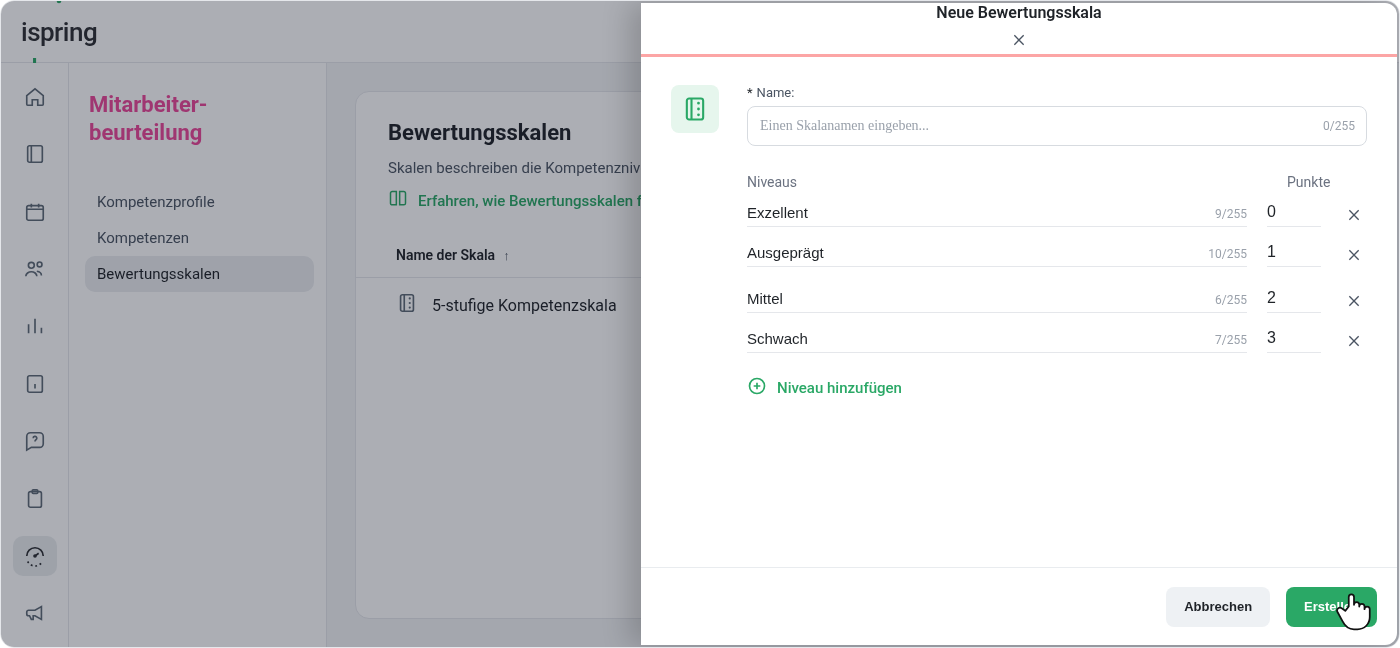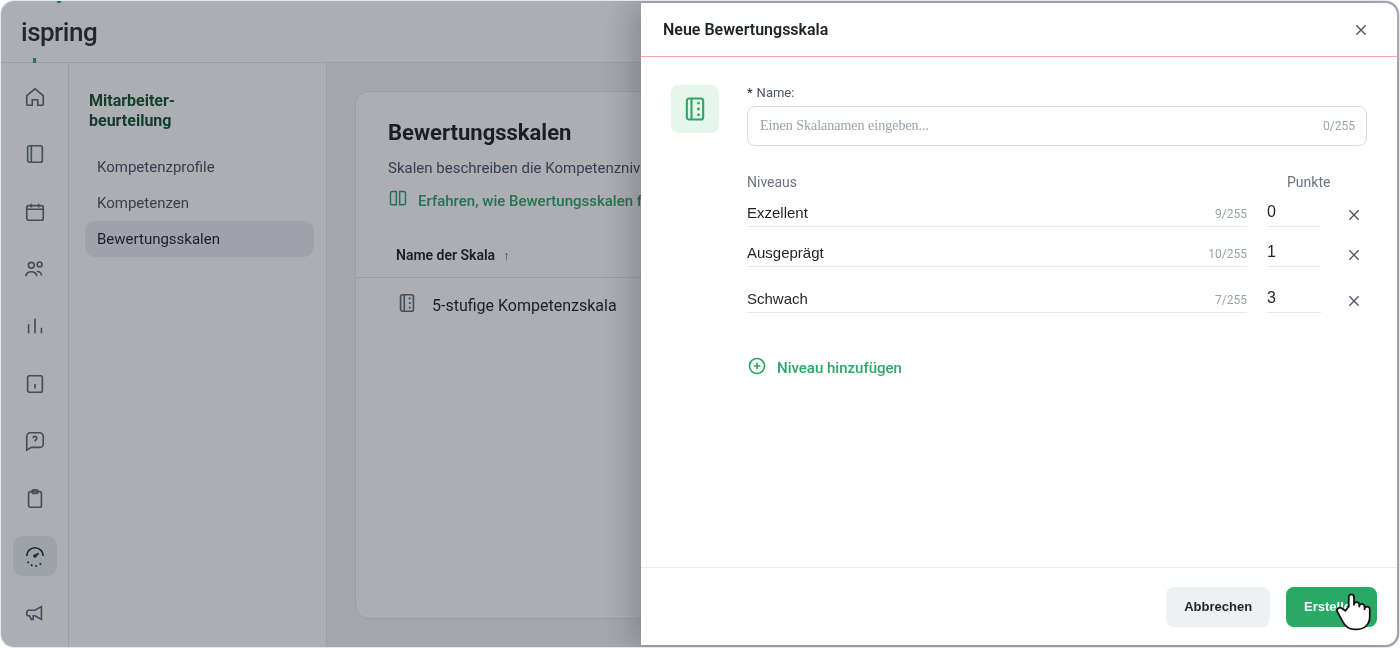--- a/index.html
+++ b/index.html
@@ -9,55 +9,55 @@
   .topbar { height:62px; background:#fff; border-bottom:1px solid #e5e7eb; display:flex; align-items:center; padding:0 20px; gap:20px;}
   .logo { display:flex; align-items:center; gap:6px; font-size:26px; font-weight:500; color:#2d2f33; letter-spacing:-0.5px;flex-direction:column;}
   .logo .learn { color:#2aa866; font-weight:500;}
   .logo-icon { color:#2aa866; }
   .search { margin-left:auto; margin-right:40px; width:360px; height:40px; background:#f1f3f5; border-radius:999px; display:flex; align-items:center; gap:10px; padding:0 16px; color:#6b7280;}
   .body { flex:1; display:flex; min-height:0;}
   .nav { width:68px; background:#fff; border-right:1px solid #e5e7eb; display:flex; flex-direction:column; align-items:center; padding:14px 0; gap:18px;}
   .nav .nav-item { width:44px; height:44px; display:flex; align-items:center; justify-content:center; color:#5f6b77; border-radius:10px; cursor:pointer;}
   .nav .nav-item.active { background:#e9eceef5; color:#2d2f33;}
   .side { width:258px; border-right:1px solid #e5e7eb; padding:22px 12px 22px 16px; background:#fff;}
-  .side h1 { font-size:16px; font-weight:700; color:#14532d; line-height:1.25; margin:6px 4px 18px 4px;}
+  .side h1 { font-size:22px; font-weight:700; color:#ec4899; line-height:1.25; margin:6px 4px 38px 4px;}
   .side .menu-item { display:block; padding:9px 12px; border-radius:10px; color:#4b5563; font-size:15px; cursor:pointer;}
   .side .menu-item.active { background:#ebedf0; color:#1f2328;}
   .main { flex:1; background:#f3f4f6; padding:28px;}
   .card { background:#fff; border:1px solid #e5e7eb; border-radius:14px; padding:28px 32px; height:100%;}
   .card h2 { font-size:22px; font-weight:700; color:#1f2328;}
   .card .desc { margin-top:14px; color:#4b5563; font-size:15px;}
   .card .learn-link { display:flex; align-items:center; gap:10px; color:#2aa866; font-size:15px; margin-top:12px; font-weight:500;}
   .card .table-head { margin-top:28px; display:flex; align-items:center; gap:8px; padding:6px 8px; color:#1f2328; font-weight:600; font-size:14px;}
   .card .divider { height:1px; background:#e5e7eb; margin:8px -32px 0;}
   .card .row { display:flex; align-items:center; gap:14px; padding:14px 8px; color:#1f2328; font-size:16px;}
   .dim-overlay { position:absolute; inset:0; background:rgba(17,24,39,0.35); }
 
   .drawer { position:absolute; top:2px; right:2px; bottom:2px; width:756px; background:#fff; box-shadow:-12px 0 28px rgba(0,0,0,0.18); display:flex; flex-direction:column; border-top-right-radius:12px; border-bottom-right-radius:12px; overflow:hidden;}
-  .drawer-header { height:54px; border-bottom:1px solid #fca5a5; display:flex; align-items:center; justify-content:space-between; padding:0 22px;}
+  .drawer-header { height:54px; border-bottom:3px solid #fca5a5; display:flex; align-items:center; justify-content:space-between; padding:0 22px;flex-direction:column;}
   .drawer-header h3 { font-size:16px; font-weight:600; color:#1f2328;}
   .drawer-header .close { width:28px;height:28px;display:flex;align-items:center;justify-content:center;color:#4b5563;cursor:pointer;}
   .drawer-body { flex:1; overflow:auto; padding:28px 30px 10px 30px; display:flex; gap:28px;}
   .scale-icon-wrap { width:48px;height:48px;border-radius:8px;background:#e6f6ed;display:flex;align-items:center;justify-content:center;color:#2aa866; flex:0 0 48px;}
   .form { flex:1; }
   .form-label { font-size:13px; color:#4b5563; display:flex; gap:4px; align-items:center; margin-bottom:6px;}
   .form-label .req { color:#1f2328; }
   .name-input { position:relative; }
   .name-input input { width:100%; height:40px; border:1px solid #d7dbe0; border-radius:8px; padding:0 60px 0 12px; font-size:14px; color:#1f2328; outline:none;font-family:Liberation Serif, serif;}
   .name-input input::placeholder{ color:#9aa1ab;}
   .name-input .count { position:absolute; right:12px; top:50%; transform:translateY(-50%); color:#9aa1ab; font-size:12px;}
   .levels-head { display:flex; justify-content:space-between; color:#6b7280; font-size:14px; margin:28px 0 4px 0;}
   .levels-head .pts { width:80px; text-align:left;}
   .level-row { display:flex; align-items:center; gap:20px; padding:8px 0 6px 0;}
   .level-name-wrap { flex:1; display:flex; align-items:flex-end; justify-content:space-between; border-bottom:1px solid #e5e7eb; padding:0 0 5px 0;}
   .level-name { font-size:15px; color:#1f2328; background:transparent; border:none; outline:none; flex:1;}
   .level-count { font-size:12px; color:#9aa1ab; padding-left:8px;}
   .level-points { width:54px; border:none; border-bottom:1px solid #e5e7eb; padding:0 0 5px 0; font-size:16px; color:#1f2328; background:transparent; outline:none;}
   .level-del { width:26px;height:26px;display:flex;align-items:center;justify-content:center;color:#4b5563;cursor:pointer;}
-  .add-level { display:flex; align-items:center; gap:10px; color:#2aa866; font-size:15px; font-weight:500; margin-top:36px; cursor:pointer;}
+  .add-level { display:flex; align-items:center; gap:10px; color:#2aa866; font-size:15px; font-weight:500; margin-top:16px; cursor:pointer;}
   .drawer-footer { border-top:1px solid #e9ecef; height:78px; display:flex; align-items:center; justify-content:flex-end; gap:16px; padding:0 20px;}
   .btn { height:40px; padding:0 18px; border-radius:8px; font-size:13px; font-weight:600; display:flex; align-items:center; justify-content:center; cursor:pointer; border:none;}
   .btn-secondary { background:#eef1f4; color:#1f2328;}
   .btn-primary { background:#2aa866; color:#fff;}
   .cursor-hand { position:absolute; right:24px; bottom:12px; pointer-events:none;}
   .gap42 { height:6px;}
   .sort-arrow { font-size:13px; color:#4b5563;}
 </style>
 </head>
 <body>
@@ -252,20 +252,32 @@
           <input class="level-points" value="1" style="">
           <div class="level-del">
             <svg width="16" height="16" viewBox="0 0 24 24" stroke="#4b5563" stroke-width="2" fill="none">
                 <path d="M5 5l14 14M19 5L5 19"></path>
               </svg>
           </div>
         </div>
         <div class="gap42"></div>
         <div class="level-row">
           <div class="level-name-wrap">
+            <input class="level-name" value="Mittel" style="">
+            <span class="level-count">6/255</span>
+          </div>
+          <input class="level-points" value="2" style="">
+          <div class="level-del">
+            <svg width="16" height="16" viewBox="0 0 24 24" stroke="#4b5563" stroke-width="2" fill="none">
+                <path d="M5 5l14 14M19 5L5 19"></path>
+              </svg>
+          </div>
+        </div>
+        <div class="level-row">
+          <div class="level-name-wrap">
             <input class="level-name" value="Schwach" style="">
             <span class="level-count">7/255</span>
           </div>
           <input class="level-points" value="3" style="">
           <div class="level-del">
             <svg width="16" height="16" viewBox="0 0 24 24" stroke="#4b5563" stroke-width="2" fill="none">
                 <path d="M5 5l14 14M19 5L5 19"></path>
               </svg>
           </div>
         </div>

